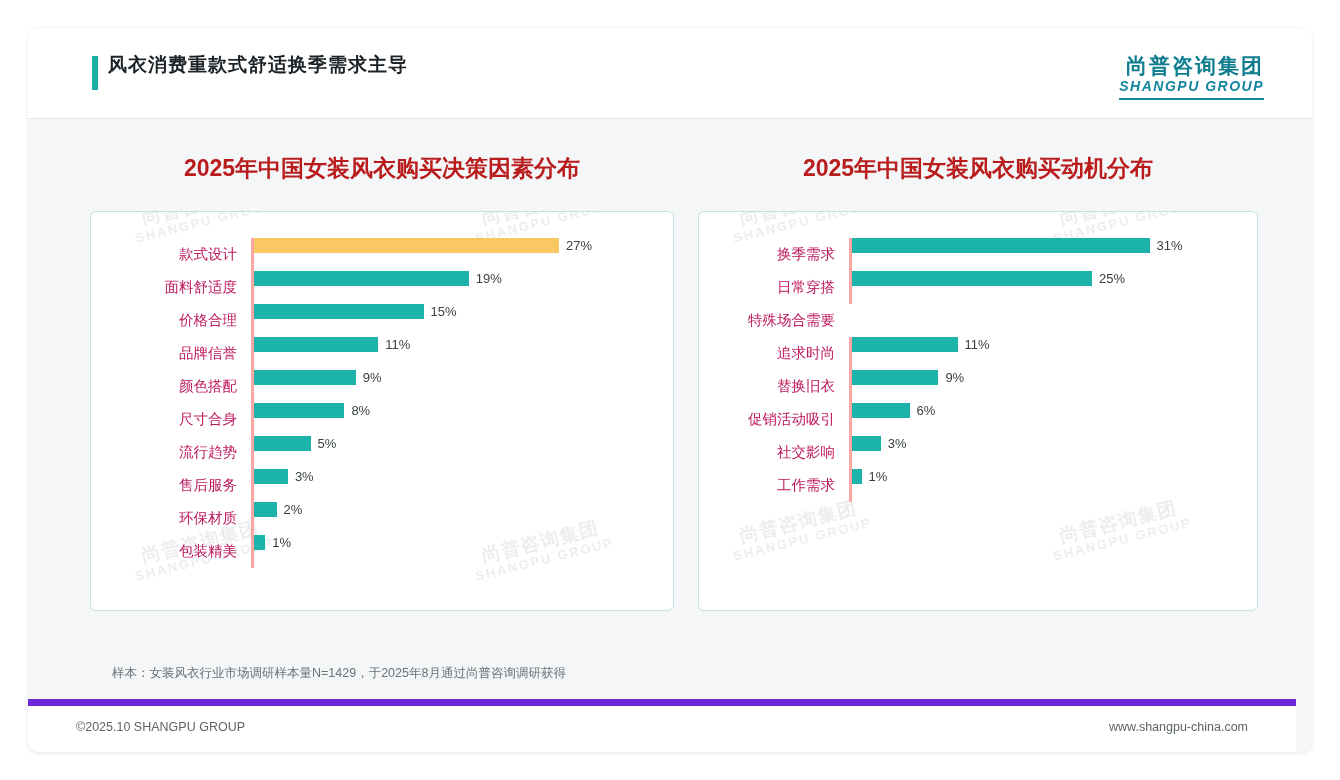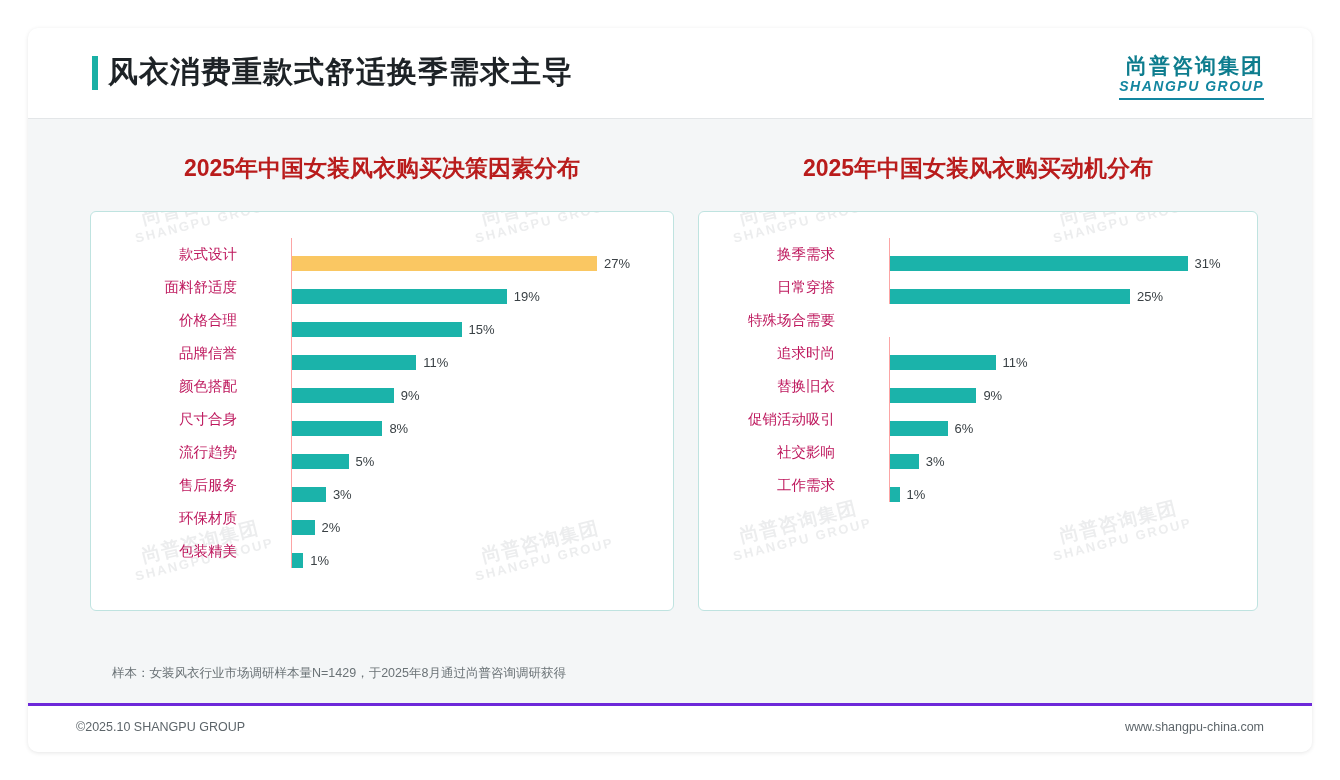--- a/index.html
+++ b/index.html
@@ -36,21 +36,21 @@
     left: 64px;
     top: 28px;
     width: 6px;
     height: 34px;
     background: #19b0a5;
   }
   .slide-title {
     position: absolute;
     left: 80px;
     top: 24px;
-    font-size: 30px;
+    font-size: 19px;
     font-weight: bold;
     color: #1d2226;
     letter-spacing: 1px;
   }
   .brand {
     position: absolute;
     right: 48px;
     top: 26px;
     text-align: right;
     line-height: 1.15;
@@ -121,25 +121,24 @@
     padding-right: 14px;
     font-size: 14.5px;
     color: #be185d;
     box-sizing: border-box;
     white-space: nowrap;
   }
   #panel-right .row-label { width: 150px; font-family: Liberation Mono, monospace; }
   .bar-wrap {
     flex: 1;
     display: flex;
-    align-items: flex-end;
+    align-items: flex-start;
     position: relative;
-    border-left: 1px solid #fca5a5;
+    border-left: 3px solid #fca5a5;
     height: 100%;
-    margin-left: 40px;
   }
   .bar {
     height: 15px;
     background: #1bb3aa;
     border-radius: 0;
   }
   .bar.highlight { background: #fac762; }
   .bar-value {
     font-size: 13px;
     color: #3a4145;
@@ -163,24 +162,24 @@
   
   .footnote {
     position: absolute;
     left: 84px;
     top: 546px;
     font-size: 12.5px;
     color: #6a7276;
   }
   .footer {
     position: absolute;
-    left: 0; right: 0; bottom: 0;
+    left: 0; right: 16px; bottom: 0;
     height: 46px;
     background: #ffffff;
-    border-top: 3px solid #6d28d9;
+    border-top: 7px solid #6d28d9;
   }
   .footer-left {
     position: absolute;
     left: 48px;
     top: 14px;
     font-size: 12.5px;
     color: #5d656a;
   }
   .footer-right {
     position: absolute;

